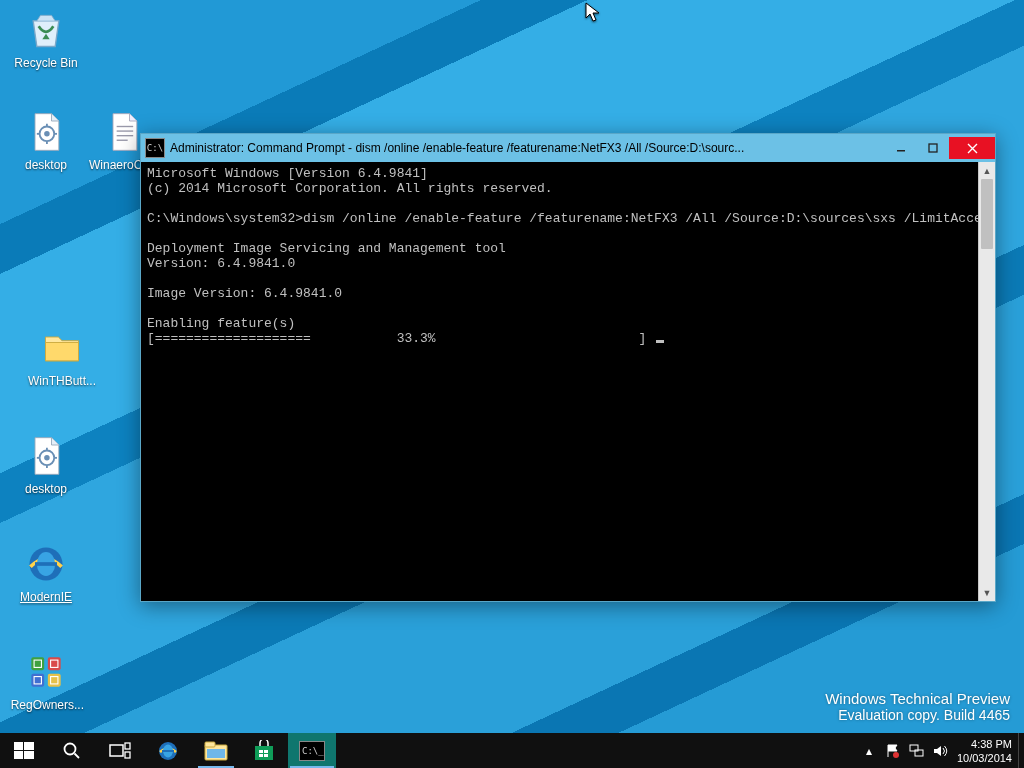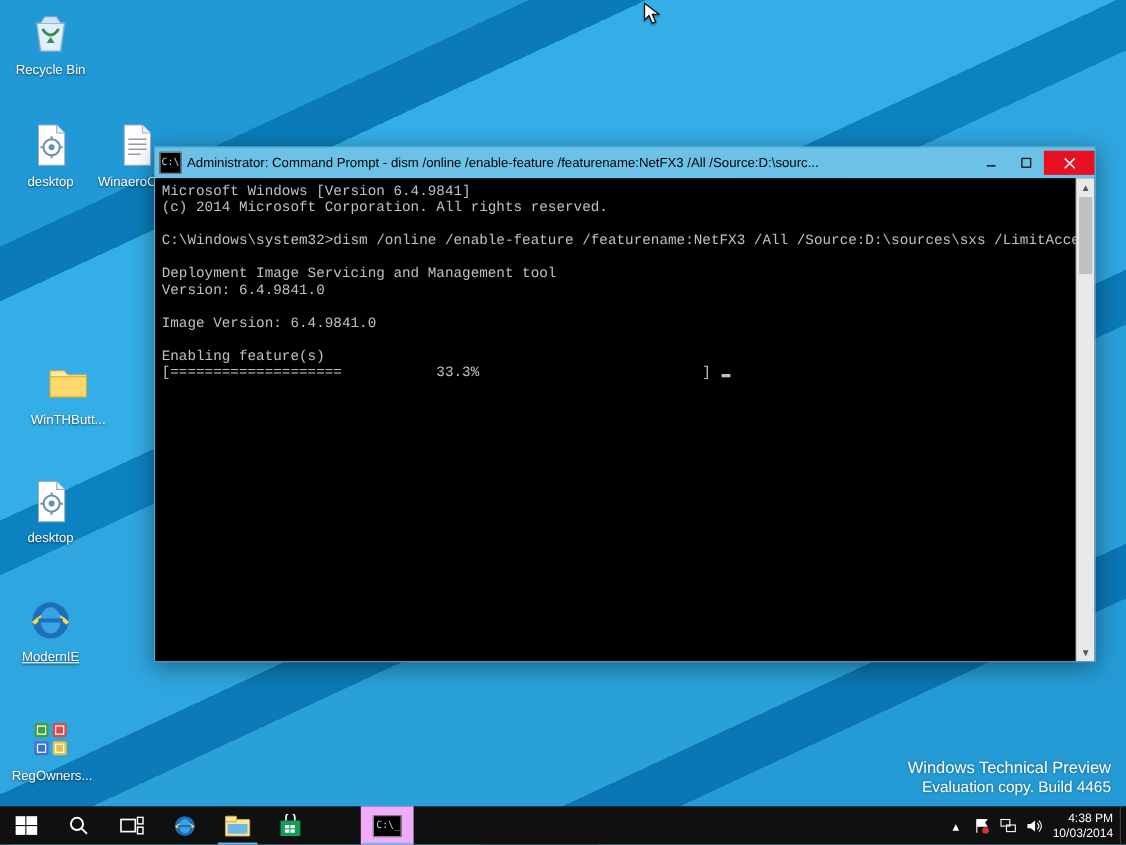--- a/index.html
+++ b/index.html
@@ -58,21 +58,21 @@
 #cmd .vscroll .thumb{ position:absolute; left:2px; right:2px; top:17px; height:70px; background:#c0c0c0; border-radius:1px;}
 .cursor{ display:inline-block; width:8px; height:3px; background:#c0c0c0; vertical-align:-1px; margin-left:2px;}
 
 #taskbar{
   position:absolute; left:0; right:0; bottom:0; height:35px; background:#101010;
   display:flex; align-items:stretch; color:#fff;
 }
 #taskbar .tbtn{
   width:48px; display:flex; align-items:center; justify-content:center; cursor:pointer; position:relative;
 }
-#taskbar .tbtn.active{ background:#f0abfc;margin-left:40px; }
+#taskbar .tbtn.active{ background:#0f766e; }
 #taskbar .tbtn.active::after{ content:""; position:absolute; left:2px; right:2px; bottom:0; height:2px; background:#76b9ed;}
 #taskbar .tbtn.open::after{ content:""; position:absolute; left:6px; right:6px; bottom:0; height:2px; background:#76b9ed;}
 #taskbar .spacer{ flex:1; }
 #taskbar .tray{ display:flex; align-items:center; gap:8px; padding:0 6px; font-size:12px;}
 #taskbar .tray .clk{ text-align:right; line-height:14px; font-size:11px;}
 #taskbar .tray .ic{ width:16px; height:16px; display:flex; align-items:center; justify-content:center; }
 #taskbar .show-desktop{ width:6px; border-left:1px solid #444; }
 
 #mouse{position:absolute; left:585px; top:2px; pointer-events:none;}
 #mouse svg{width:16px;height:22px; filter:drop-shadow(0 1px 1px rgba(0,0,0,.6));}

